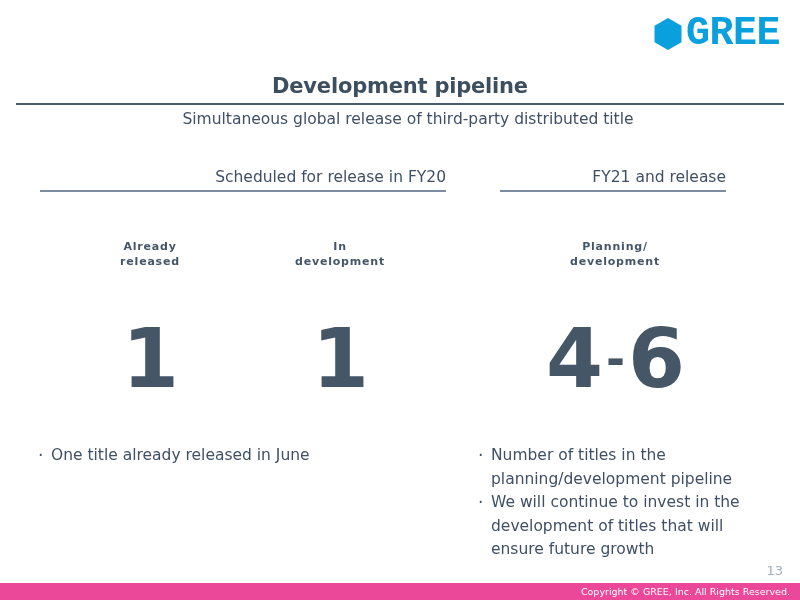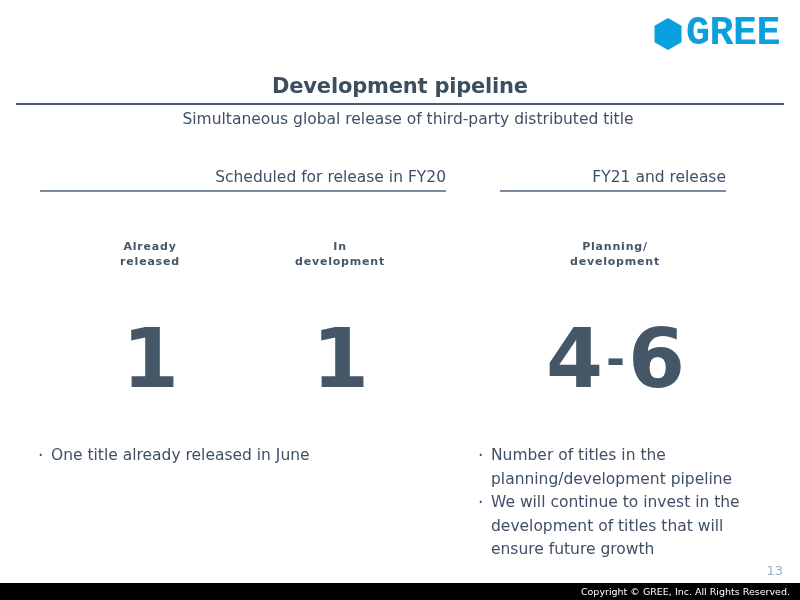--- a/index.html
+++ b/index.html
@@ -175,21 +175,21 @@
     font-size: 13px;
     color: #9fb0c4;
     margin-top: 12px;
   }
   .footer-bar {
     position: absolute;
     left: 0;
     right: 0;
     bottom: 0;
     height: 17px;
-    background: #000000;
+    background: #ec4899;
     text-decoration: underline;
   }
   .footer-text {
     position: absolute;
     right: 10px;
     top: 1px;
     font-size: 9.5px;
     color: #ffffff;
     line-height: 16px;
     white-space: nowrap;

